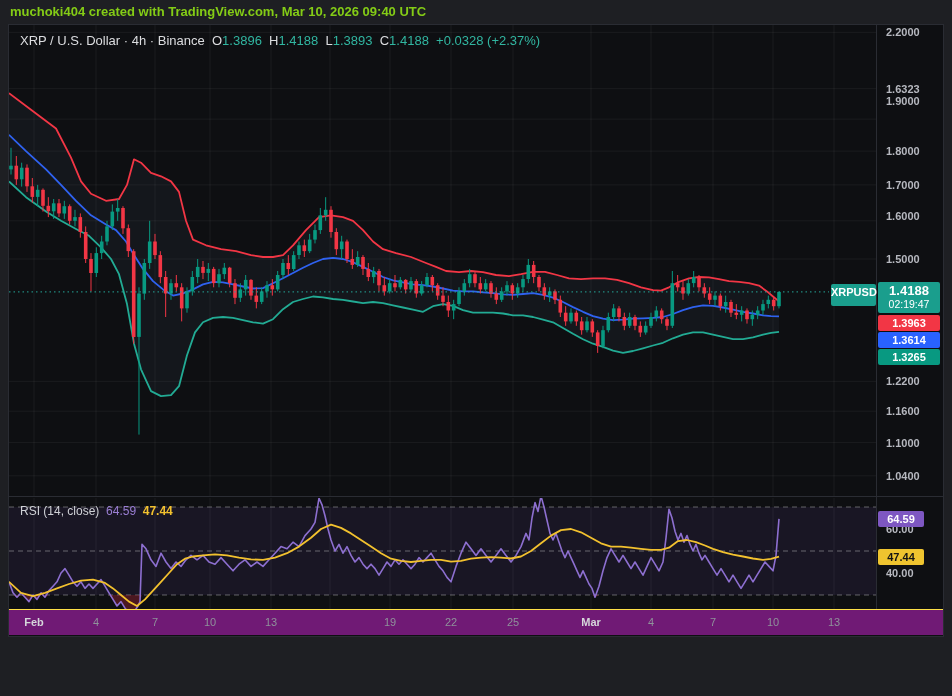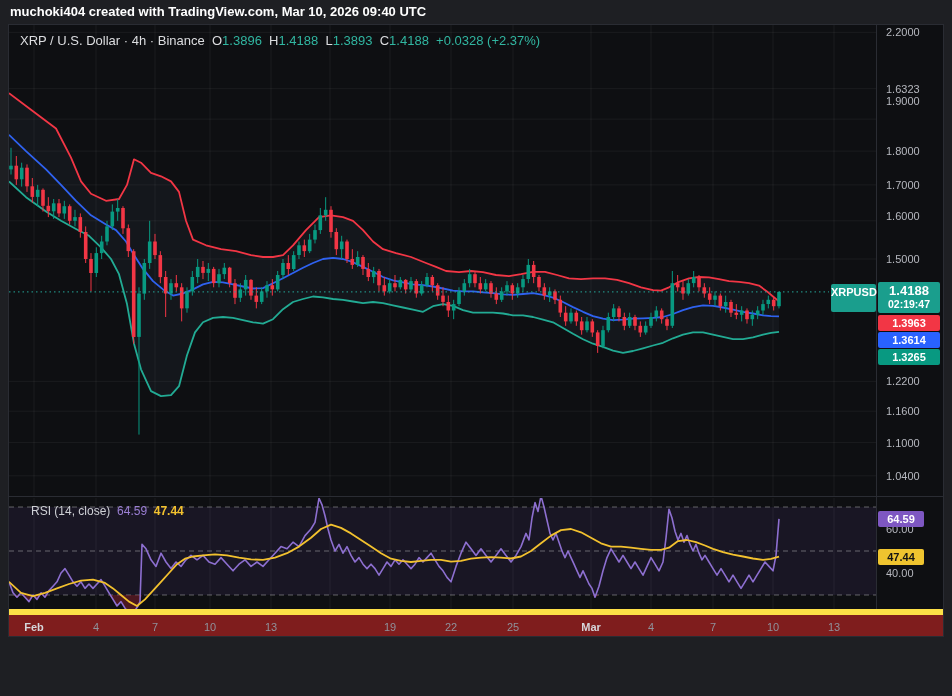--- a/index.html
+++ b/index.html
@@ -1,42 +1,42 @@
 <!DOCTYPE html>
 <html><head>
 <meta charset="utf-8">
 <style>
   html,body{margin:0;padding:0;background:#1e1f23;width:952px;height:696px;overflow:hidden;
     font-family:"Liberation Sans","DejaVu Sans",sans-serif;-webkit-font-smoothing:antialiased;}
   .stage{position:relative;width:952px;height:696px;background:#1e1f23;}
   .attribution{position:absolute;left:10px;top:0;height:24px;line-height:24px;
-    font-size:13px;font-weight:bold;color:#ffffff;white-space:nowrap;}
+    font-size:13px;font-weight:bold;color:#84cc16;white-space:nowrap;}
   .frame{position:absolute;left:8px;top:24px;width:936px;height:613px;background:#0e0f12;
     border:1px solid #2a2c33;box-sizing:border-box;overflow:hidden;}
   .frame svg{position:absolute;display:block;}
   #main-svg{left:0;top:0;}
   #rsi-svg{left:0;top:473px;}
   .pane-sep{position:absolute;left:0;top:471px;width:934px;height:1px;background:#2a2c33;}
   .axis-border{position:absolute;left:867px;top:0;width:1px;height:584px;background:#2a2c33;}
-  .time-axis{position:absolute;left:0;top:584px;width:934px;height:25px;border-top:6px solid #fde047;background:#7f1d1d;}
+  .time-axis{position:absolute;left:0;top:584px;width:934px;height:25px;border-top:1px solid #fde047;background:#701a75;}
   .time-axis span{position:absolute;top:0;line-height:25px;font-size:11px;color:#8f929b;transform:translateX(-50%);white-space:nowrap;}
   .time-axis span.major{color:#d5d6da;font-weight:bold;}
   .legend{position:absolute;left:11px;top:8px;font-size:13px;color:#dcdde0;white-space:nowrap;z-index:5;}
   .legend .val{color:#31b6a1;}
   .legend2{position:absolute;left:11px;top:26px;font-size:13px;color:#c9cbd0;white-space:nowrap;z-index:5;}
   .legend2 .b{color:#3d6bf5;} .legend2 .r{color:#f23645;} .legend2 .g{color:#2aab93;}
-  .rsi-legend{position:absolute;left:11px;top:479px;font-size:12px;color:#cfd1d6;white-space:nowrap;z-index:5;margin-left:11px;}
+  .rsi-legend{position:absolute;left:11px;top:479px;font-size:12px;color:#cfd1d6;white-space:nowrap;z-index:5;}
   .rsi-legend .p{color:#9b7fd4;} .rsi-legend .y{color:#f2c12e;font-weight:bold;}
   .price-axis span,.rsi-axis span{position:absolute;left:10px;font-size:11px;color:#b6b8bf;line-height:16px;white-space:nowrap;}
-  .price-axis,.rsi-axis{position:absolute;left:867px;top:0;width:49px;height:584px;}
+  .price-axis,.rsi-axis{position:absolute;left:867px;top:0;width:49px;height:584px;font-weight:bold;}
   .badge{position:absolute;color:#fff;font-size:11px;font-weight:bold;text-align:center;border-radius:2px;z-index:6;}
-  .badge-symbol{left:822px;top:259px;width:45px;height:28px;line-height:17px;background:#1a9e8d;}
+  .badge-symbol{left:822px;top:259px;width:45px;height:22px;line-height:17px;background:#1a9e8d;}
   .badge-price{left:869px;top:257px;width:62px;height:31px;background:#1a9e8d;padding-top:1px;box-sizing:border-box;}
   .badge-price .pv{font-size:13px;line-height:15px;}
-  .badge-price .cd{font-size:10.5px;font-weight:bold;line-height:13px;}
+  .badge-price .cd{font-size:10.5px;font-weight:normal;line-height:13px;}
   .badge-bbu{left:869px;top:290px;width:62px;height:16px;line-height:16px;background:#f23645;}
   .badge-bbm{left:869px;top:307px;width:62px;height:16px;line-height:16px;background:#2962ff;}
   .badge-bbl{left:869px;top:324px;width:62px;height:16px;line-height:16px;background:#089981;}
   .badge-rsi{left:869px;top:486px;width:46px;height:16px;line-height:16px;background:#7e57c2;}
   .badge-rsima{left:869px;top:524px;width:46px;height:16px;line-height:16px;background:#efc42f;color:#141414;}
   .footer{position:absolute;left:0;top:637px;width:952px;height:59px;background:#1e1f23;}
 </style>
 </head>
 <body>
 

